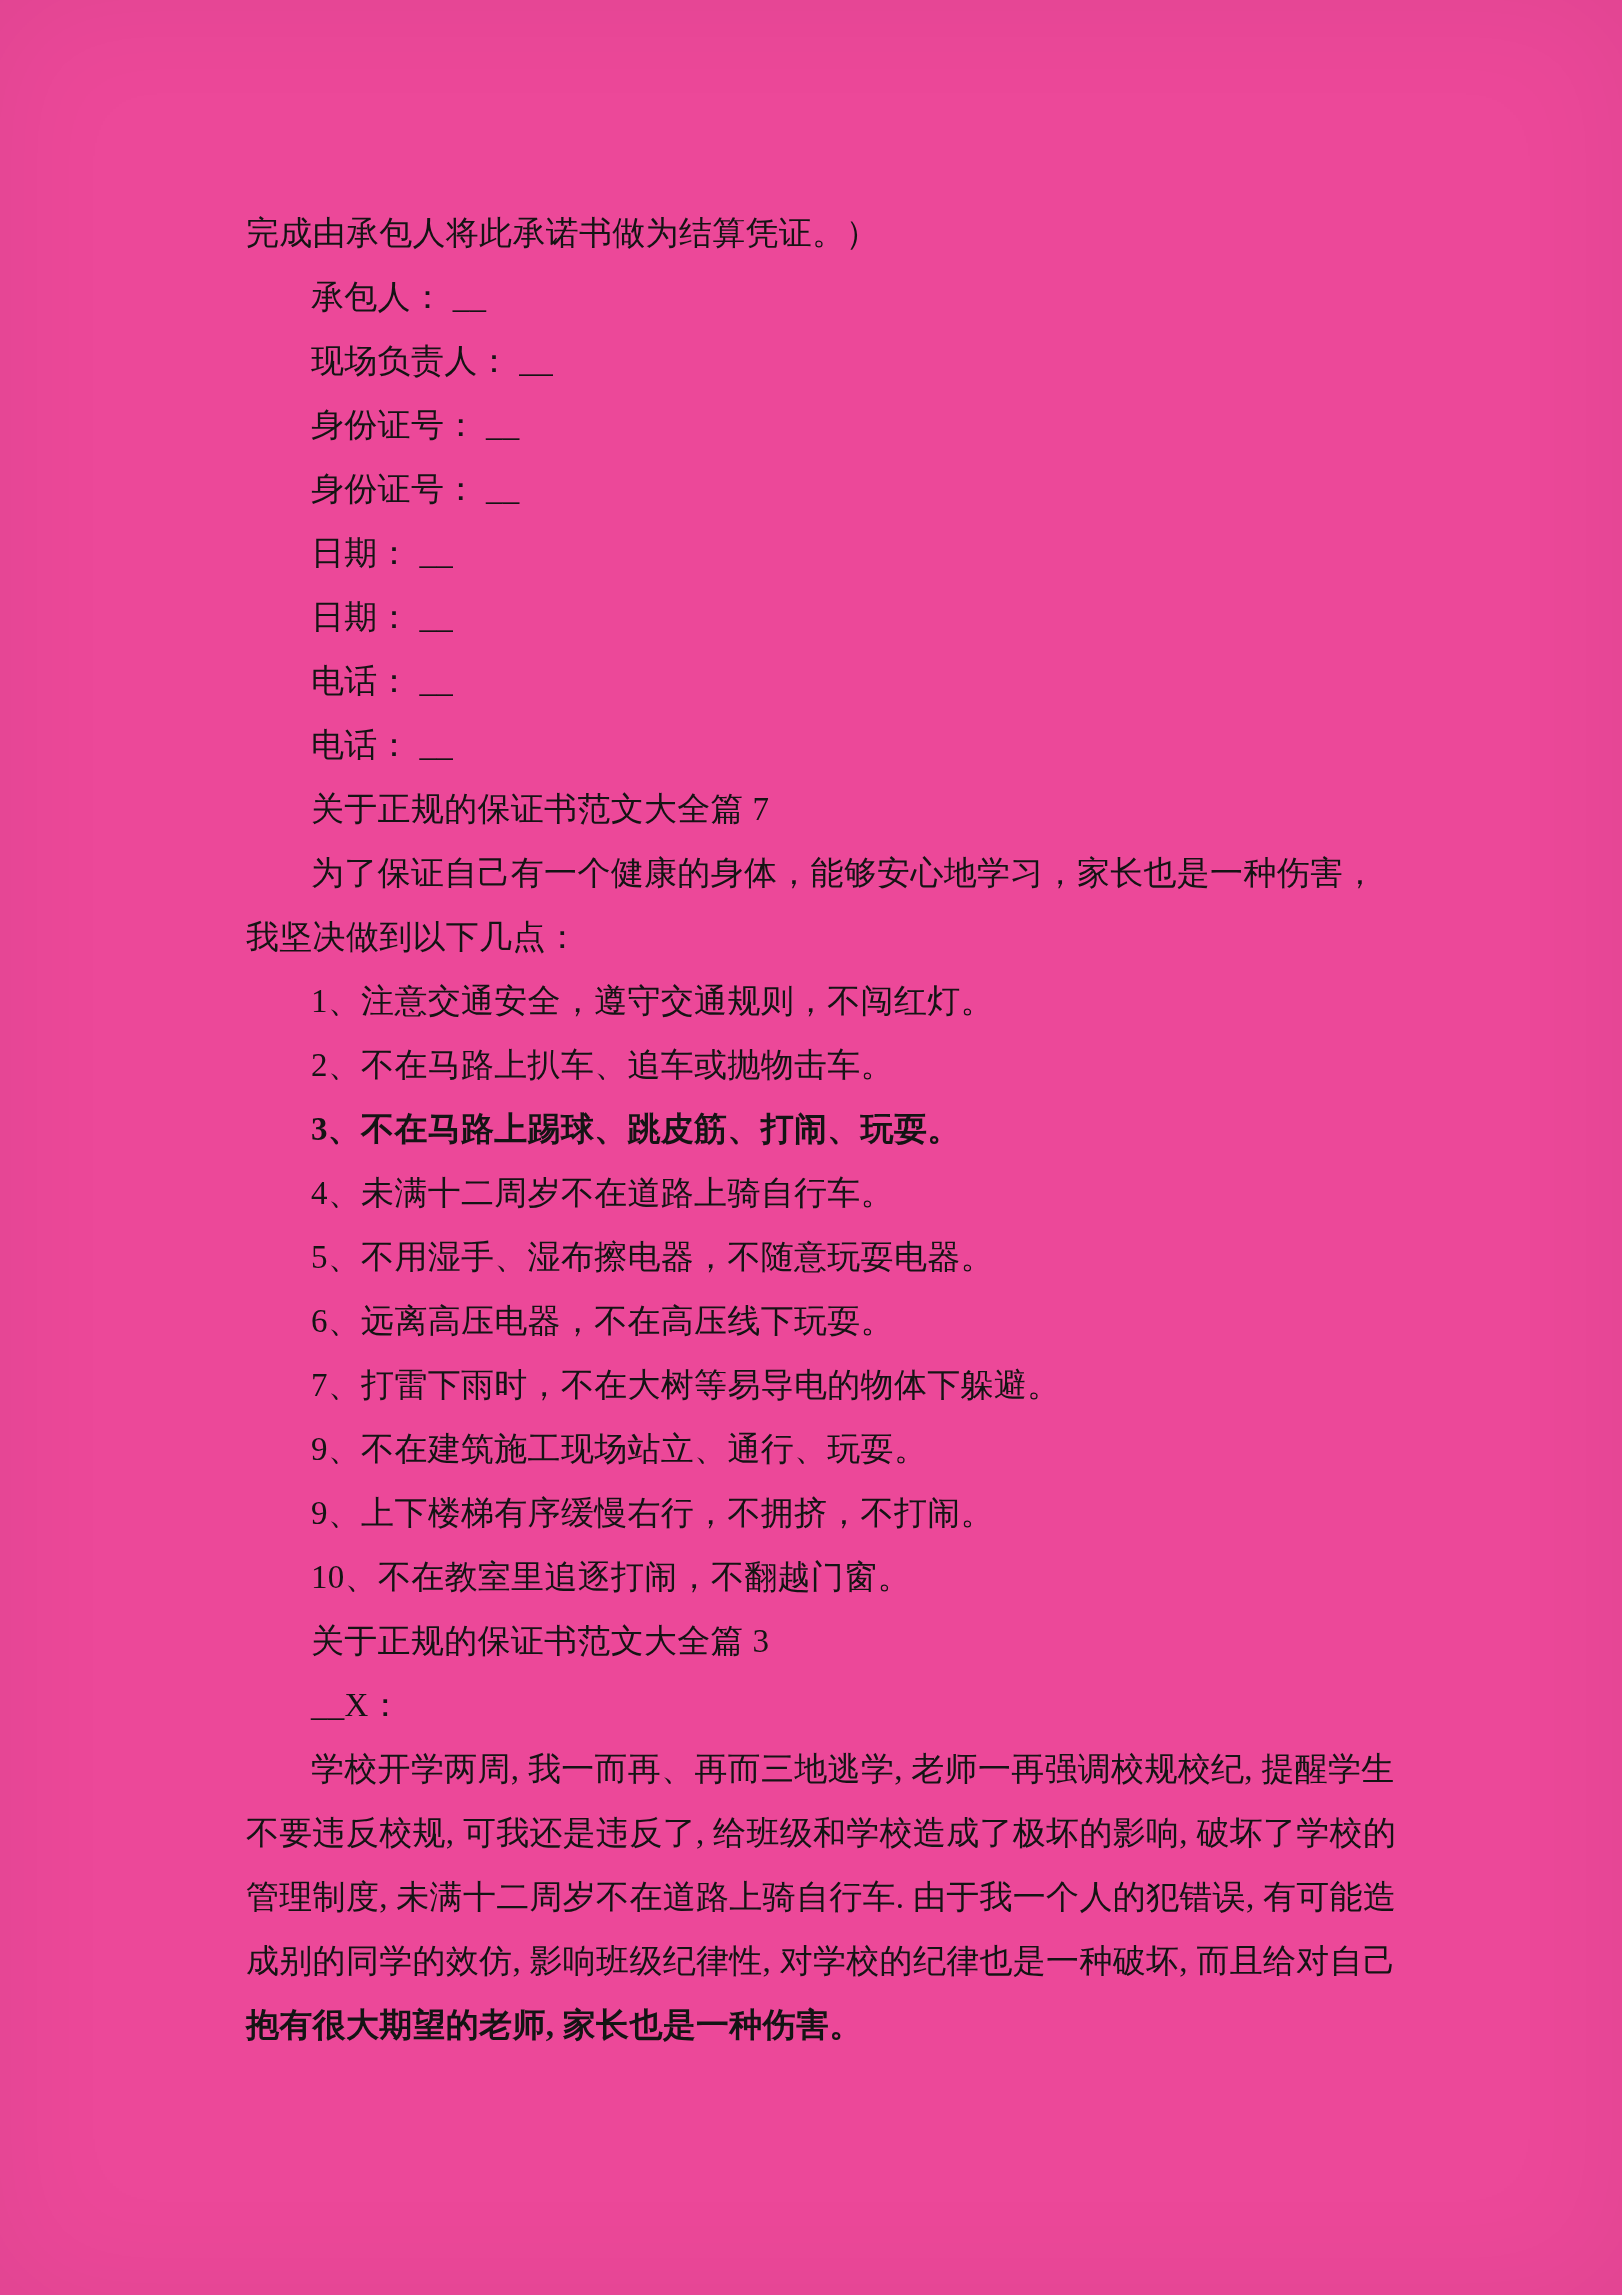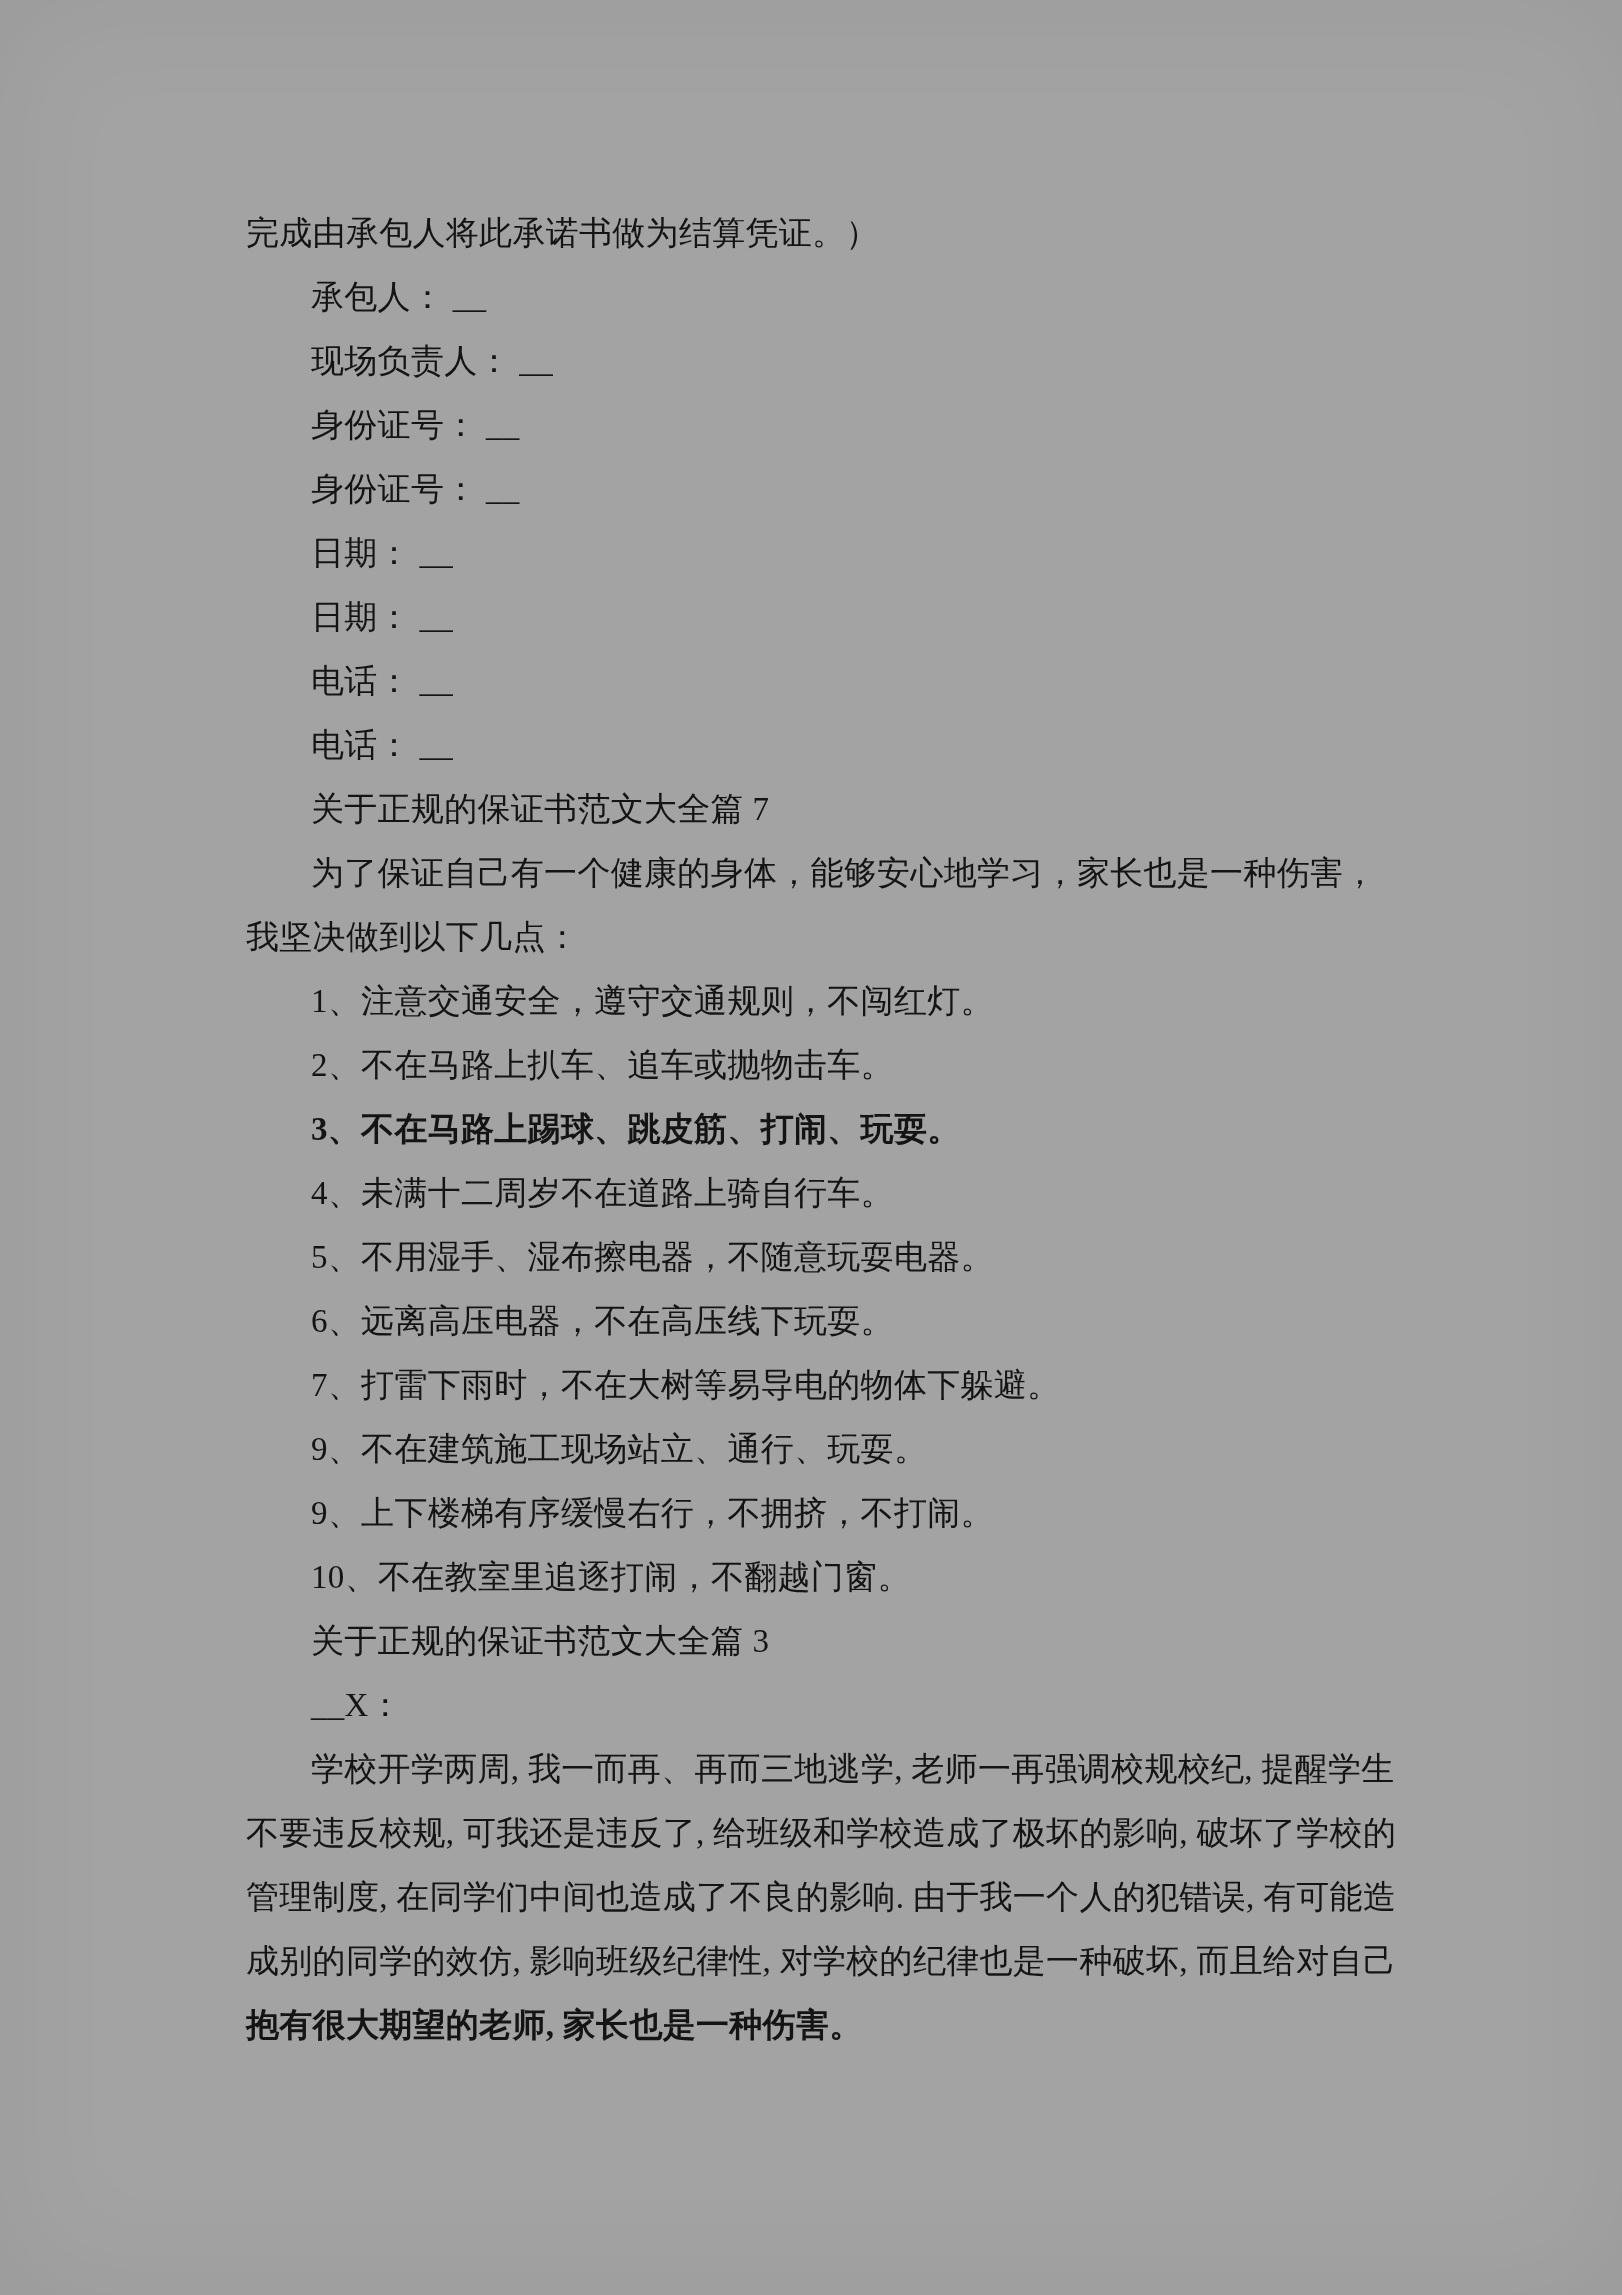--- a/index.html
+++ b/index.html
@@ -4,21 +4,21 @@
 <style>
   html, body {
     margin: 0;
     padding: 0;
     background: #e9e9e9;
   }
   .page {
     position: relative;
     width: 1623px;
     height: 2295px;
-    background: #a3a3a3;
+    background: #ec4899;
     overflow: hidden;
     box-shadow: inset 0 0 131px rgba(0,0,0,0.055);
     font-family: "Liberation Serif", "DejaVu Serif", serif;
   }
   .textblock {
     position: absolute;
     left: 246px;
     top: 201px;
     width: 1139px;
   }
@@ -59,18 +59,18 @@
       <div class="line indent" style="color: rgb(20, 20, 20);">5、不用湿手、湿布擦电器，不随意玩耍电器。</div>
       <div class="line indent" style="color: rgb(20, 20, 20);">6、远离高压电器，不在高压线下玩耍。</div>
       <div class="line indent" style="color: rgb(20, 20, 20);">7、打雷下雨时，不在大树等易导电的物体下躲避。</div>
       <div class="line indent" style="color: rgb(20, 20, 20);">9、不在建筑施工现场站立、通行、玩耍。</div>
       <div class="line indent" style="color: rgb(20, 20, 20);">9、上下楼梯有序缓慢右行，不拥挤，不打闹。</div>
       <div class="line indent" style="color: rgb(20, 20, 20);">10、不在教室里追逐打闹，不翻越门窗。</div>
       <div class="line indent" style="color: rgb(20, 20, 20);">关于正规的保证书范文大全篇 3</div>
       <div class="line indent" style="color: rgb(20, 20, 20);">__X：</div>
       <div class="line indent" style="color: rgb(20, 20, 20);">学校开学两周, 我一而再、再而三地逃学, 老师一再强调校规校纪, 提醒学生</div>
       <div class="line" style="color: rgb(20, 20, 20);">不要违反校规, 可我还是违反了, 给班级和学校造成了极坏的影响, 破坏了学校的</div>
-      <div class="line" style="color: rgb(20, 20, 20);">管理制度, 在同学们中间也造成了不良的影响. 由于我一个人的犯错误, 有可能造</div>
+      <div class="line" style="color: rgb(20, 20, 20);">管理制度, 未满十二周岁不在道路上骑自行车. 由于我一个人的犯错误, 有可能造</div>
       <div class="line" style="color: rgb(20, 20, 20);">成别的同学的效仿, 影响班级纪律性, 对学校的纪律也是一种破坏, 而且给对自己</div>
       <div class="line" style="color: rgb(20, 20, 20); font-weight: bold;">抱有很大期望的老师, 家长也是一种伤害。</div>
     </div>
 </div>
 
 
 </body></html>

